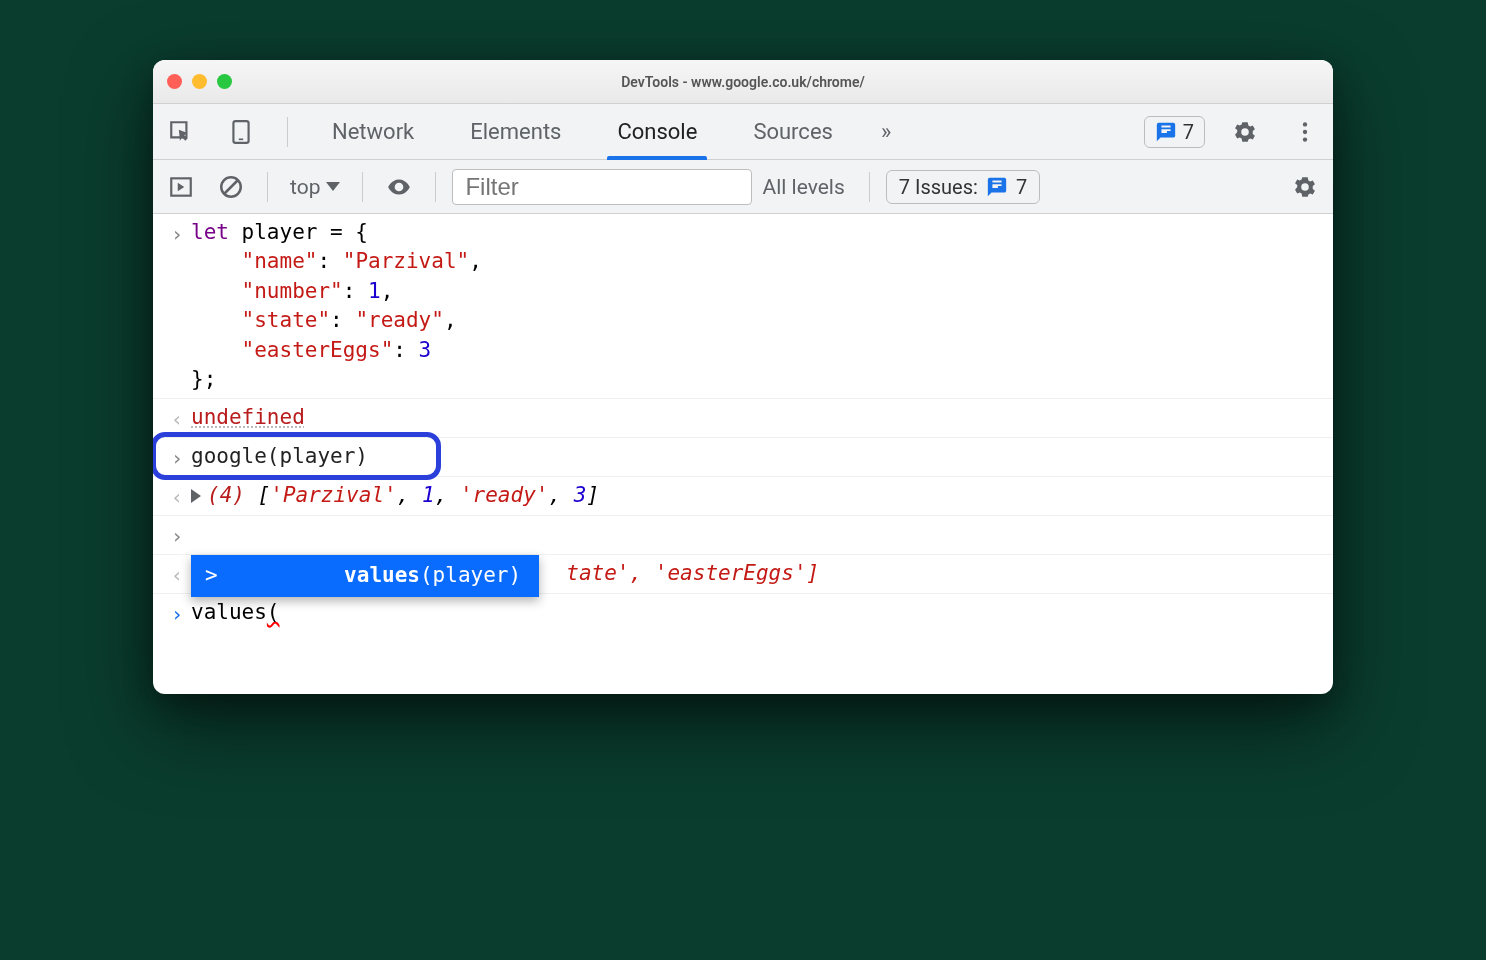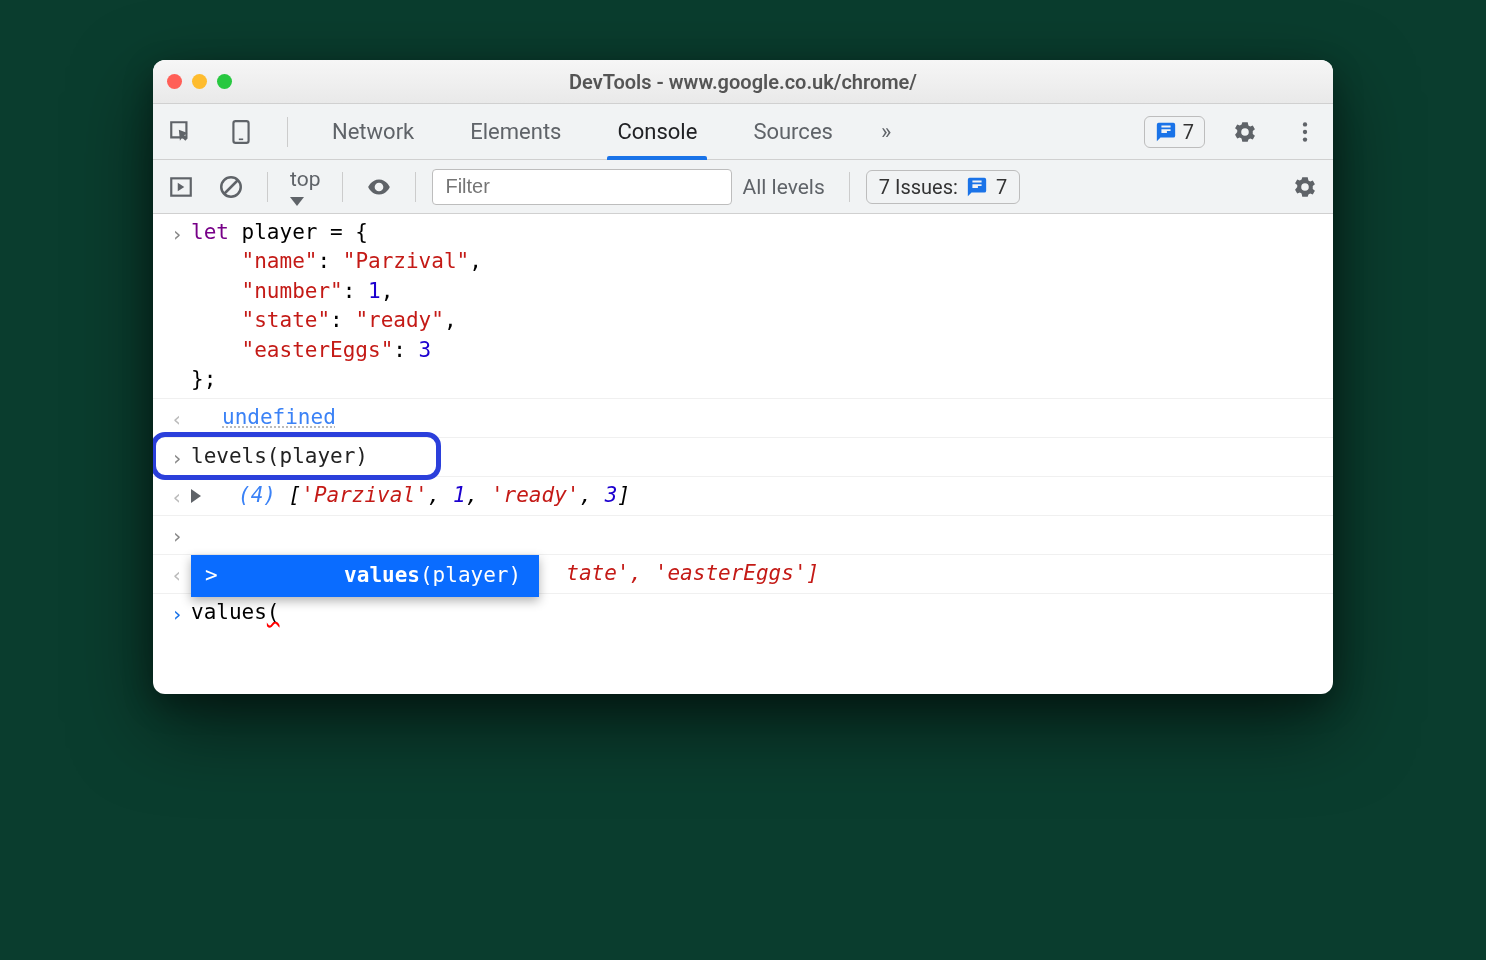--- a/index.html
+++ b/index.html
@@ -31,21 +31,21 @@
   }
   .traffic { display: flex; gap: 10px; }
   .tl { width: 15px; height: 15px; border-radius: 50%; }
   .tl.red { background: #ff5f57; }
   .tl.yellow { background: #febc2e; }
   .tl.green { background: #28c840; }
   .wtitle {
     position: absolute;
     left: 0; right: 0;
     text-align: center;
-    font-size: 20px;
+    font-size: 14px;
     font-weight: 600;
     color: #555;
     pointer-events: none;
   }
   .tabbar {
     height: 56px;
     background: #f1f3f4;
     border-bottom: 1px solid #d0d0d0;
     display: flex;
     align-items: center;
@@ -99,37 +99,37 @@
     border-bottom: 1px solid #d0d0d0;
     display: flex;
     align-items: center;
     padding: 0 8px;
     gap: 10px;
     font-size: 21px;
     color: #5f6368;
   }
   .ctxsel {
     display: flex;
+    align-items: center;
     gap: 6px;
     cursor: pointer;
     padding: 0 6px;
-    flex-direction: column;
   }
   .ctxsel .tri {
     width: 0; height: 0;
     border-left: 7px solid transparent;
     border-right: 7px solid transparent;
     border-top: 9px solid #5f6368;
   }
   .filterinput {
     height: 36px;
     border: 1px solid #bdbdbd;
     border-radius: 4px;
     padding: 0 12px;
-    font-size: 20px;
+    font-size: 24px;
     width: 300px;
     color: #5f6368;
     background: #fff;
   }
   .levels {
     display: flex;
     align-items: center;
     gap: 8px;
     cursor: pointer;
   }
@@ -164,21 +164,21 @@
     font-size: 20px;
     display: flex;
     justify-content: center;
     padding-top: 2px;
   }
   .gutter.blue { color: #1a73e8; }
   .content { flex: 1; position: relative; }
   .tk-keyword { color: #708; }
   .tk-string { color: #c41a16; }
   .tk-number { color: #1c00cf; }
-  .tk-dim { color: #3b82f6; margin-left: 31px; }
+  .tk-dim { color: #b91c1c; }
   .tk-func { color: #222; }
   .tk-array { font-style: italic; }
   .tk-array .tk-string { color: #c41a16; }
   .tk-array .tk-number { color: #1c00cf; font-style: italic; }
   .highlight-box {
     position: absolute;
     border: 5px solid #2b3fdb;
     border-radius: 14px;
     pointer-events: none;
   }
@@ -321,21 +321,21 @@
     </div>
 
     <div class="row">
       <div class="gutter" style="color:#bbb">‹</div>
       <div class="content tk-dim" style="text-decoration-line:underline;text-decoration-style:dotted;text-decoration-color:#bbb">undefined</div>
     </div>
 
     <div class="row" style="position:relative">
       <div class="highlight-box" style="left:-2px;top:-6px;width:290px;height:48px"></div>
       <div class="gutter">›</div>
-      <div class="content tk-func">levels(player)</div>
+      <div class="content tk-func">google(player)</div>
     </div>
 
     <div class="row">
       <div class="gutter" style="color:#bbb">‹</div>
       <div class="content">
         <span class="expand-tri"></span><span class="tk-dim tk-array">(4) </span><span class="tk-array">[<span class="tk-string">'Parzival'</span>, <span class="tk-number">1</span>, <span class="tk-string">'ready'</span>, <span class="tk-number">3</span>]</span>
       </div>
     </div>
 
     <div class="row">

